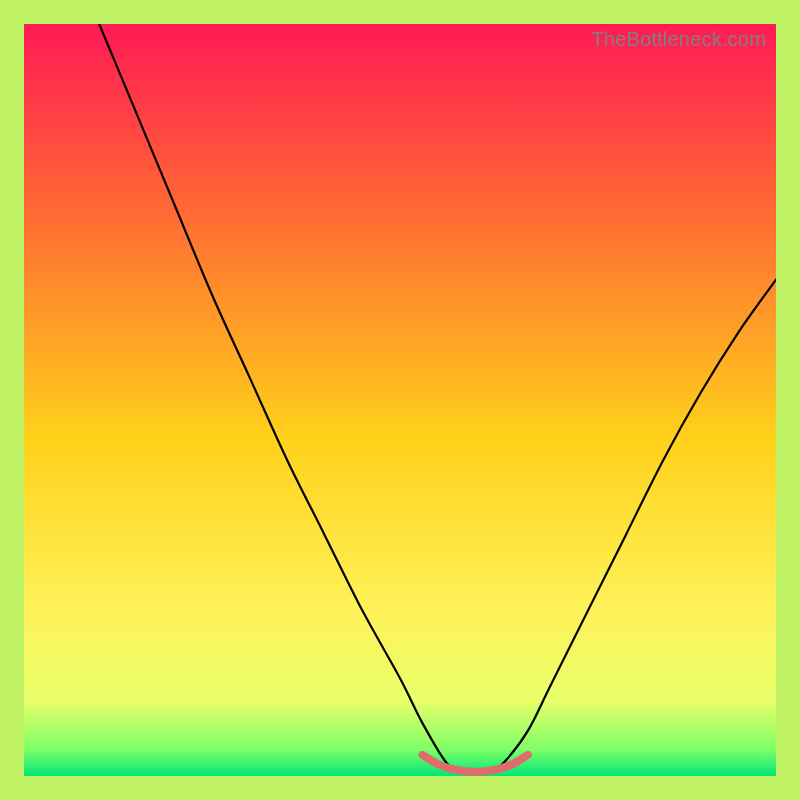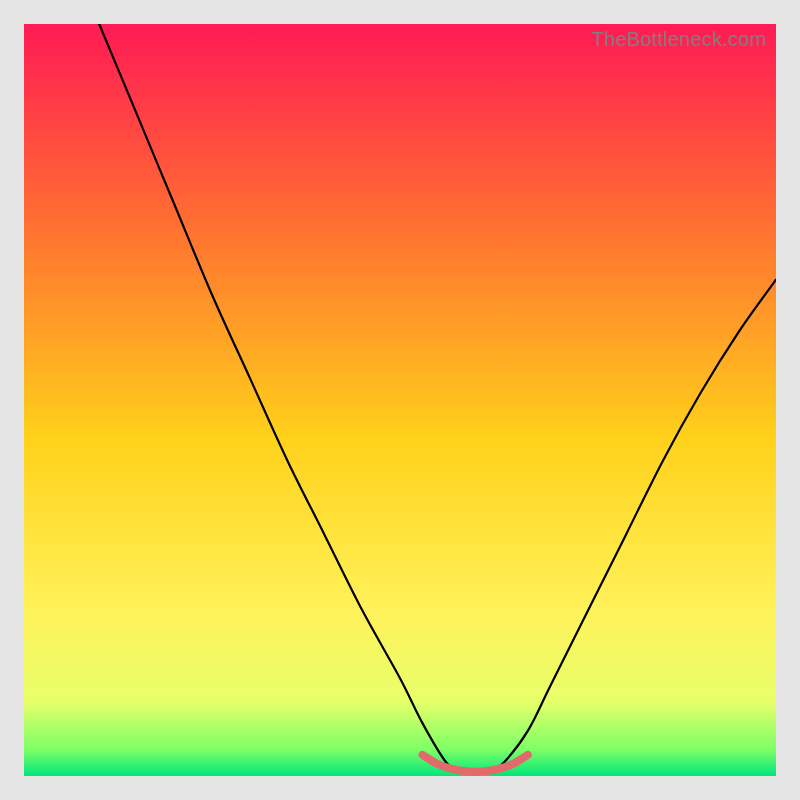--- a/index.html
+++ b/index.html
@@ -8,21 +8,21 @@
     width: 800px;
     height: 800px;
     overflow: hidden;
     background: #000;
     font-family: Arial, Helvetica, sans-serif;
   }
   .stage {
     position: relative;
     width: 800px;
     height: 800px;
-    background: #e5e5e5;
+    background: #bef264;
   }
   .plot-area {
     position: absolute;
     left: 24px;
     top: 24px;
     width: 752px;
     height: 752px;
     overflow: hidden;
   }
   .gradient {

